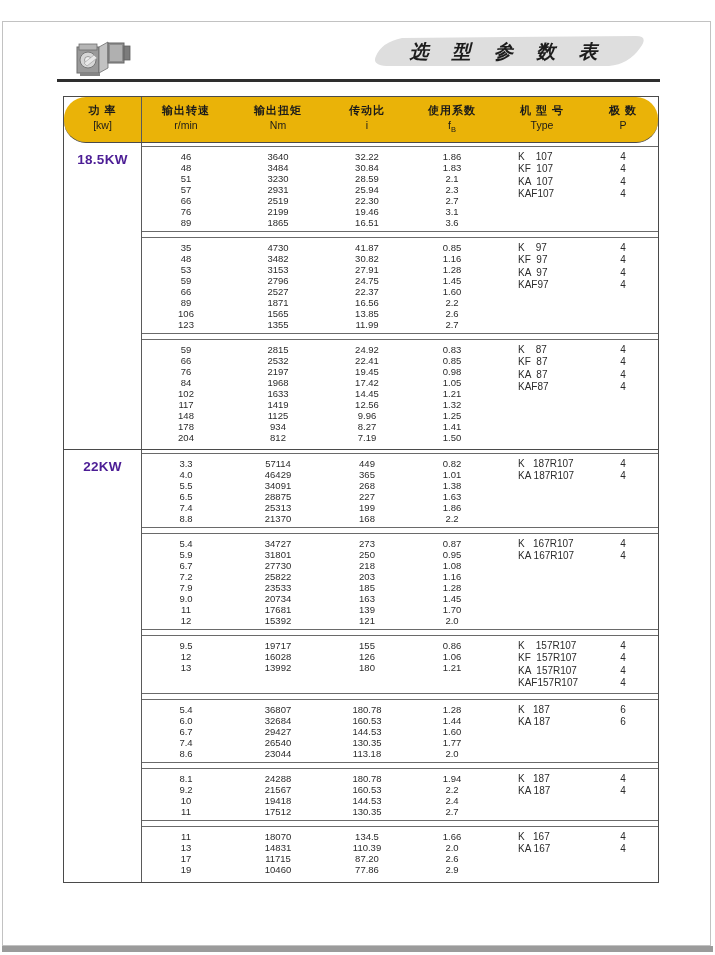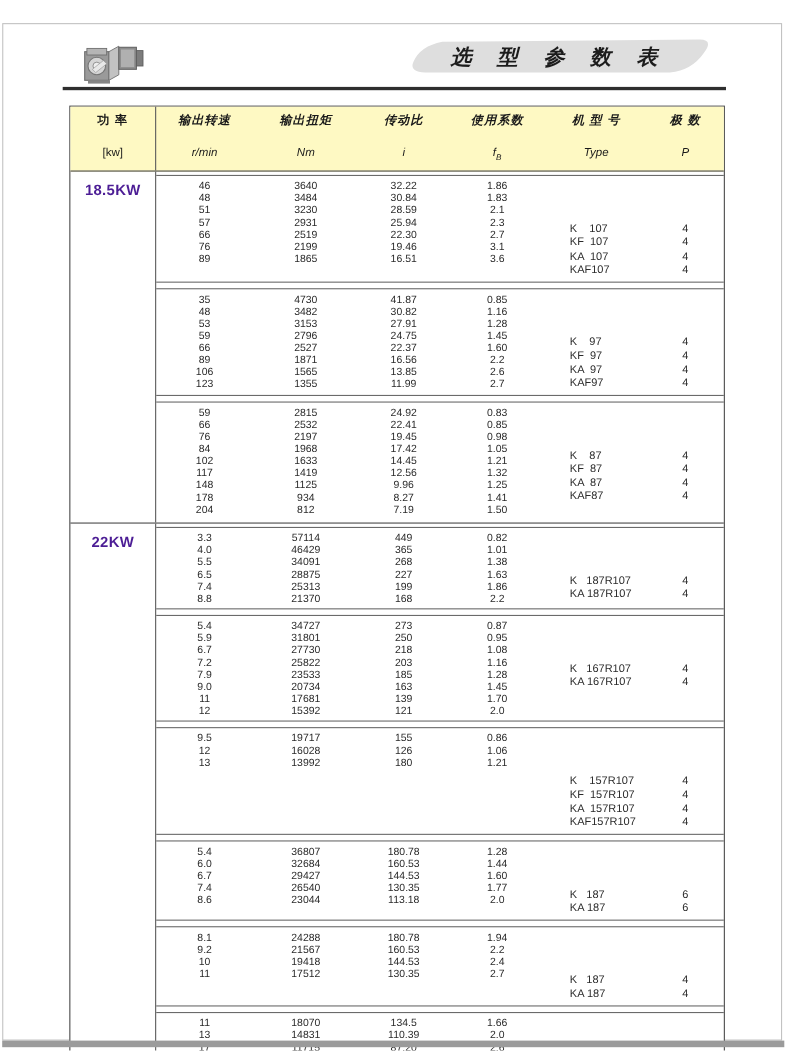--- a/index.html
+++ b/index.html
@@ -23,29 +23,29 @@
     font-style:italic;font-weight:600;font-size:19px;letter-spacing:9px;color:#1c1c1c;
     white-space:nowrap;
   }
   .rule{position:absolute;left:57px;top:79px;width:603px;height:2.5px;background:#2e2e2e;}
 
   
   .sel-table{
     position:absolute;left:63px;top:96px;width:596px;
     border:1.5px solid #4a4a4a;box-sizing:border-box;background:#fff;
   }
-  .hdr-row{display:flex;background:#fef9c3;border-bottom:1.2px solid #4a4a4a;}
+  .hdr-row{display:flex;background:#eab308;border-bottom:1.2px solid #4a4a4a;border-radius:22px;}
   .hdr-power{
     width:80px;box-sizing:border-box;border-right:1px solid #5a5a5a;
     text-align:center;padding:6px 0 5px 0;
   }
-  .hdr-data{display:grid;grid-template-columns:88px 96px 82px 88px 92px 70px;flex:1;padding:6px 0 5px 0;font-style:italic;}
+  .hdr-data{display:grid;grid-template-columns:88px 96px 82px 88px 92px 70px;flex:1;padding:6px 0 5px 0;}
   .hcell{text-align:center;}
   .zh{display:block;font-size:11px;font-weight:700;color:#1a1a1a;line-height:15px;letter-spacing:1px;}
-  .en{display:block;font-size:10.5px;color:#1a1a1a;line-height:14px;margin-top:14px;}
+  .en{display:block;font-size:10.5px;color:#1a1a1a;line-height:14px;}
   .en sub{font-size:7.5px;}
 
   .group{display:flex;}
   .group.sep{border-bottom:1.5px solid #4a4a4a;}
   .power-cell{
     width:80px;box-sizing:border-box;border-right:1px solid #5a5a5a;
     text-align:center;padding-top:9px;font-weight:700;font-size:13.5px;color:#4c1d95;
     letter-spacing:0.3px;
   }
   .blocks{flex:1;display:flex;flex-direction:column;padding:3px 0;}
@@ -53,21 +53,21 @@
     display:flex;
     border-top:1px solid #6a6a6a;border-bottom:1px solid #6a6a6a;
     margin:2.5px 0;padding:3.5px 0;
   }
   .block:first-child{margin-top:0;}
   .block:last-child{margin-bottom:0;border-bottom:none;}
   .group:last-child .blocks{padding-bottom:4px;}
   .vals{width:354px;}
   .vrow{display:grid;grid-template-columns:88px 96px 82px 88px;line-height:11px;}
   .vrow span{text-align:center;font-size:9.5px;color:#2b2b2b;}
-  .types{width:162px;margin-top:39px;}
+  .types{width:162px;}
   .trow{display:grid;grid-template-columns:92px 70px;line-height:12.5px;}
   .trow .model{font-size:10px;color:#2b2b2b;text-align:left;padding-left:22px;white-space:pre;}
   .trow .pole{font-size:10px;color:#2b2b2b;text-align:center;}
 </style>
 </head>
 <body>
 
 <div class="page-frame"></div>
 
 <div class="logo">

